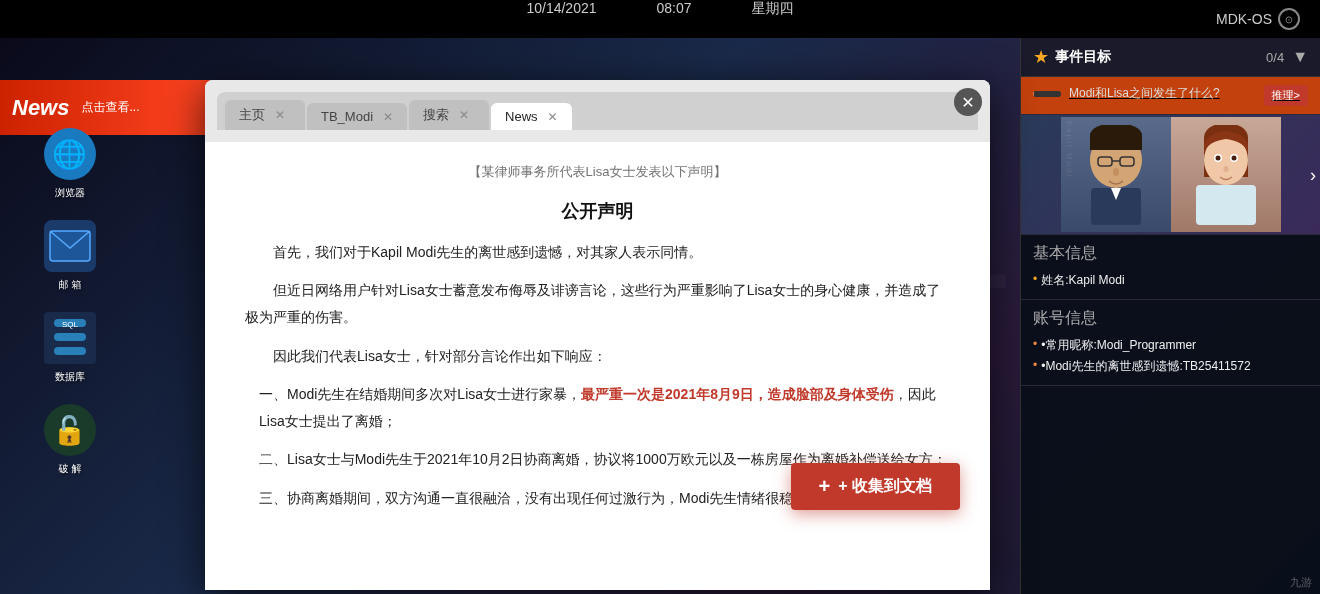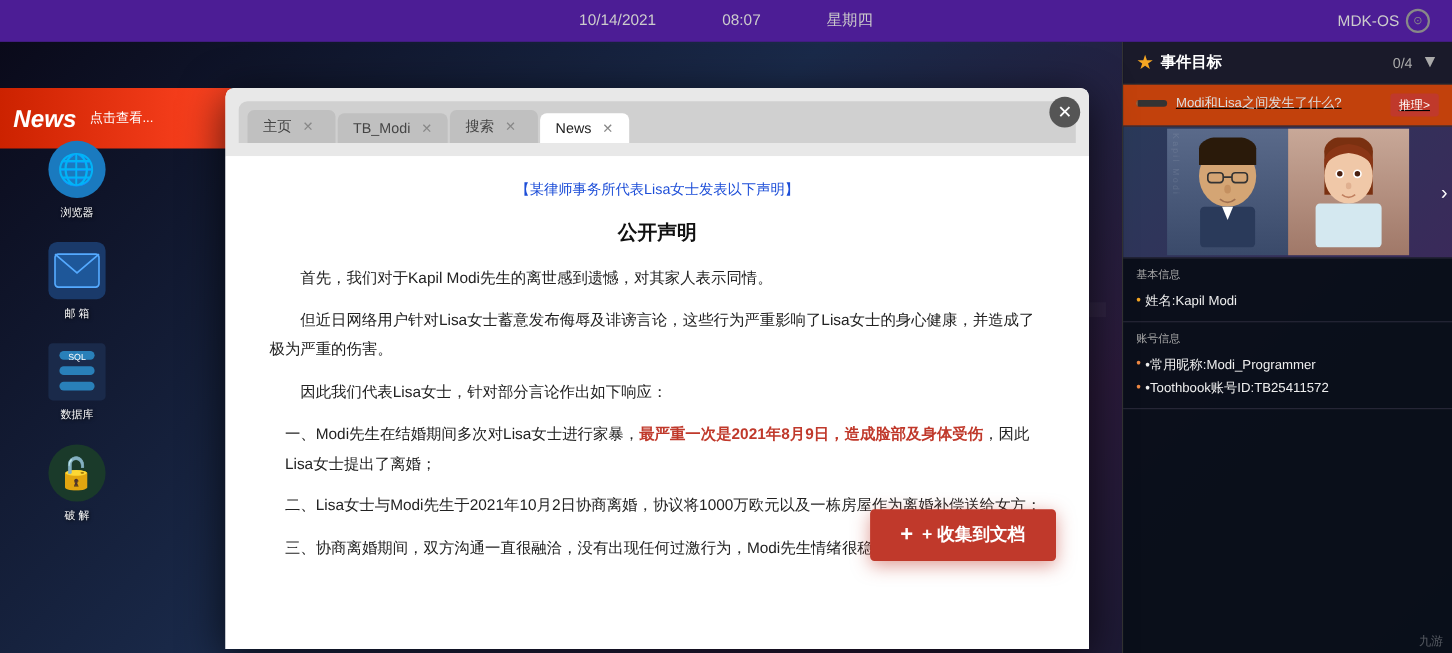--- a/index.html
+++ b/index.html
@@ -9,23 +9,22 @@
       overflow: hidden;
       font-family: 'Microsoft YaHei', '微软雅黑', sans-serif;
       background: #1a1a2e;
       position: relative;
     }
 
     
     .top-bar {
       width: 100%;
       height: 38px;
-      background: #4c1d95;
-      display: flex;
-      align-items: center;
+      background: #000000;
+      display: flex;
       justify-content: space-between;
       padding: 0 20px;
       color: #ccc;
       font-size: 14px;
       position: relative;
       z-index: 100;
     }
     .top-bar-center {
       display: flex;
       gap: 60px;
@@ -240,21 +239,21 @@
       padding: 4px;
     }
 
     
     .info-section {
       padding: 8px 12px;
       border-bottom: 1px solid #2a2a3a;
     }
     .info-section-title {
       color: #aaa;
-      font-size: 10px;
+      font-size: 16px;
       margin-bottom: 6px;
     }
     .info-item {
       color: #eee;
       font-size: 12px;
       padding: 2px 0;
       display: flex;
     }
     .info-bullet {
       color: #f5a623;
@@ -342,21 +341,21 @@
       padding: 20px 40px;
       background: #fff;
       position: relative;
     }
 
     
     .article-header {
       text-align: center;
       margin-bottom: 16px;
       font-size: 13px;
-      color: #1d4ed8;
+      color: #737373;
       line-height: 1.6;
     }
     .article-title {
       font-size: 18px;
       font-weight: bold;
       text-align: center;
       margin-bottom: 16px;
       color: #111;
     }
     .article-body {
@@ -608,21 +607,21 @@
     </div>
 
     <div class="info-section">
       <div class="info-section-title">账号信息</div>
       <div class="info-item">
         <span class="info-dot">•</span>
         <span>•常用昵称:Modi_Programmer</span>
       </div>
       <div class="info-item">
         <span class="info-dot">•</span>
-        <span>•Toothbook账号ID:TB25411572</span>
+        <span>•Modi先生的离世感到遗憾:TB25411572</span>
       </div>
     </div>
 
   </div>
 
   <div class="bottom-watermark">
     <span>九游</span>
   </div>
 </div>
 

